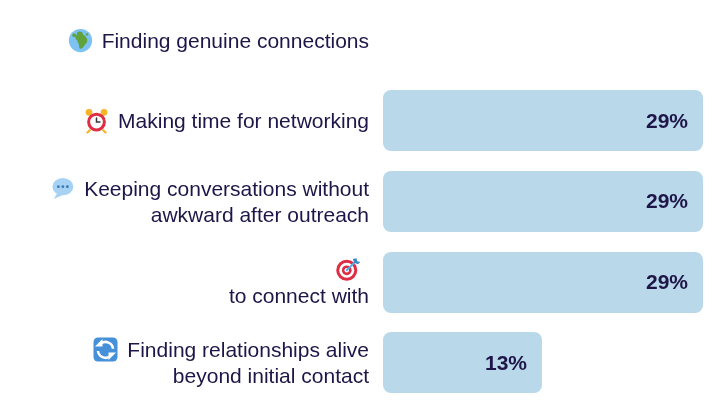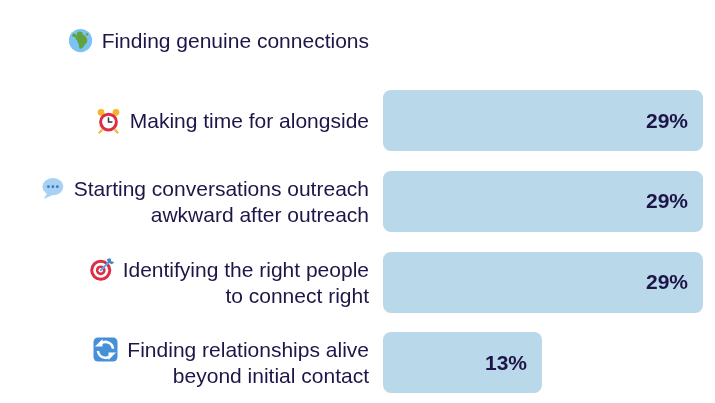--- a/index.html
+++ b/index.html
@@ -66,42 +66,42 @@
       <div class="label-line1">
         <span class="icon">
           <svg viewBox="0 0 36 36">
             <circle cx="8" cy="7" r="4.5" fill="#f8b428"></circle>
             <circle cx="28" cy="7" r="4.5" fill="#f8b428"></circle>
             <path stroke="#f8b428" stroke-width="3" stroke-linecap="round" d="M9 31l-3 3M27 31l3 3"></path>
             <circle cx="18" cy="20" r="12.5" fill="#dd2e44"></circle>
             <circle cx="18" cy="20" r="8.5" fill="#fff"></circle>
             <path fill="none" stroke="#31373d" stroke-width="2" stroke-linecap="round" d="M18 14.5V20h4.5"></path>
           </svg>
-        </span><span>Making time for alongside</span>
+        </span><span>Making time for networking</span>
       </div>
     </div>
     <div class="bar-cell">
       <div class="bar" style="width: 320px;">
         <span class="bar-value">29%</span>
       </div>
     </div>
   </div>
 
   <div class="row">
     <div class="label-cell">
       <div class="label-line1">
         <span class="icon">
           <svg viewBox="0 0 36 36">
             <ellipse cx="18.5" cy="15.5" rx="14" ry="11.5" fill="#a8d2f4"></ellipse>
             <path fill="#a8d2f4" d="M11 24l-4.5 8 11-5z"></path>
             <circle cx="12.5" cy="15.5" r="1.9" fill="#3b7ab8"></circle>
             <circle cx="18.5" cy="15.5" r="1.9" fill="#3b7ab8"></circle>
             <circle cx="24.5" cy="15.5" r="1.9" fill="#3b7ab8"></circle>
           </svg>
-        </span><span>Starting conversations outreach</span>
+        </span><span>Keeping conversations without</span>
       </div>
       <div class="label-line2">awkward after outreach</div>
     </div>
     <div class="bar-cell">
       <div class="bar" style="width: 320px;">
         <span class="bar-value">29%</span>
       </div>
     </div>
   </div>
 
@@ -110,23 +110,23 @@
       <div class="label-line1">
         <span class="icon">
           <svg viewBox="0 0 36 36">
             <circle cx="17" cy="19" r="14" fill="#dd2e44"></circle>
             <circle cx="17" cy="19" r="10" fill="#fff"></circle>
             <circle cx="17" cy="19" r="6.5" fill="#dd2e44"></circle>
             <circle cx="17" cy="19" r="3" fill="#fff"></circle>
             <path stroke="#55acee" stroke-width="2.4" stroke-linecap="round" d="M17 19L27 9"></path>
             <path fill="#3b88c3" d="M25 4l2 5 5 2 3-3-4-1-1-4z"></path>
           </svg>
-        </span><span>Identifying the right people</span>
+        </span>
       </div>
-      <div class="label-line2">to connect right</div>
+      <div class="label-line2">to connect with</div>
     </div>
     <div class="bar-cell">
       <div class="bar" style="width: 320px;">
         <span class="bar-value">29%</span>
       </div>
     </div>
   </div>
 
   <div class="row">
     <div class="label-cell">

